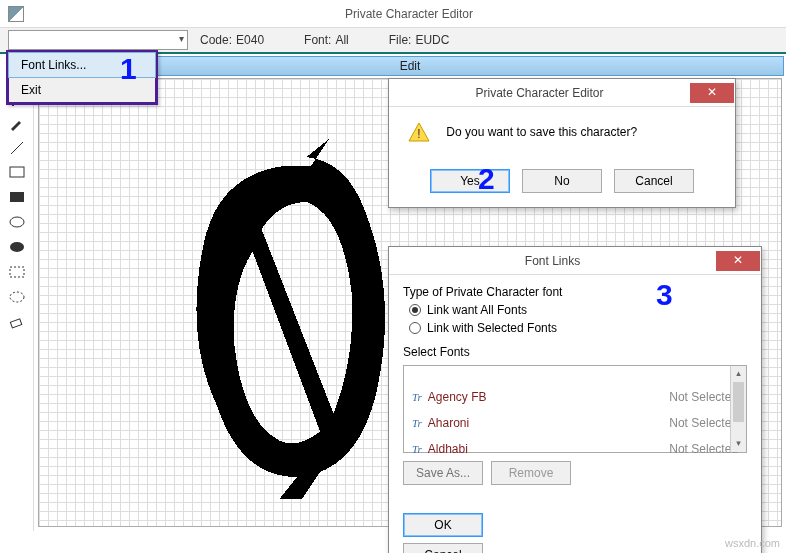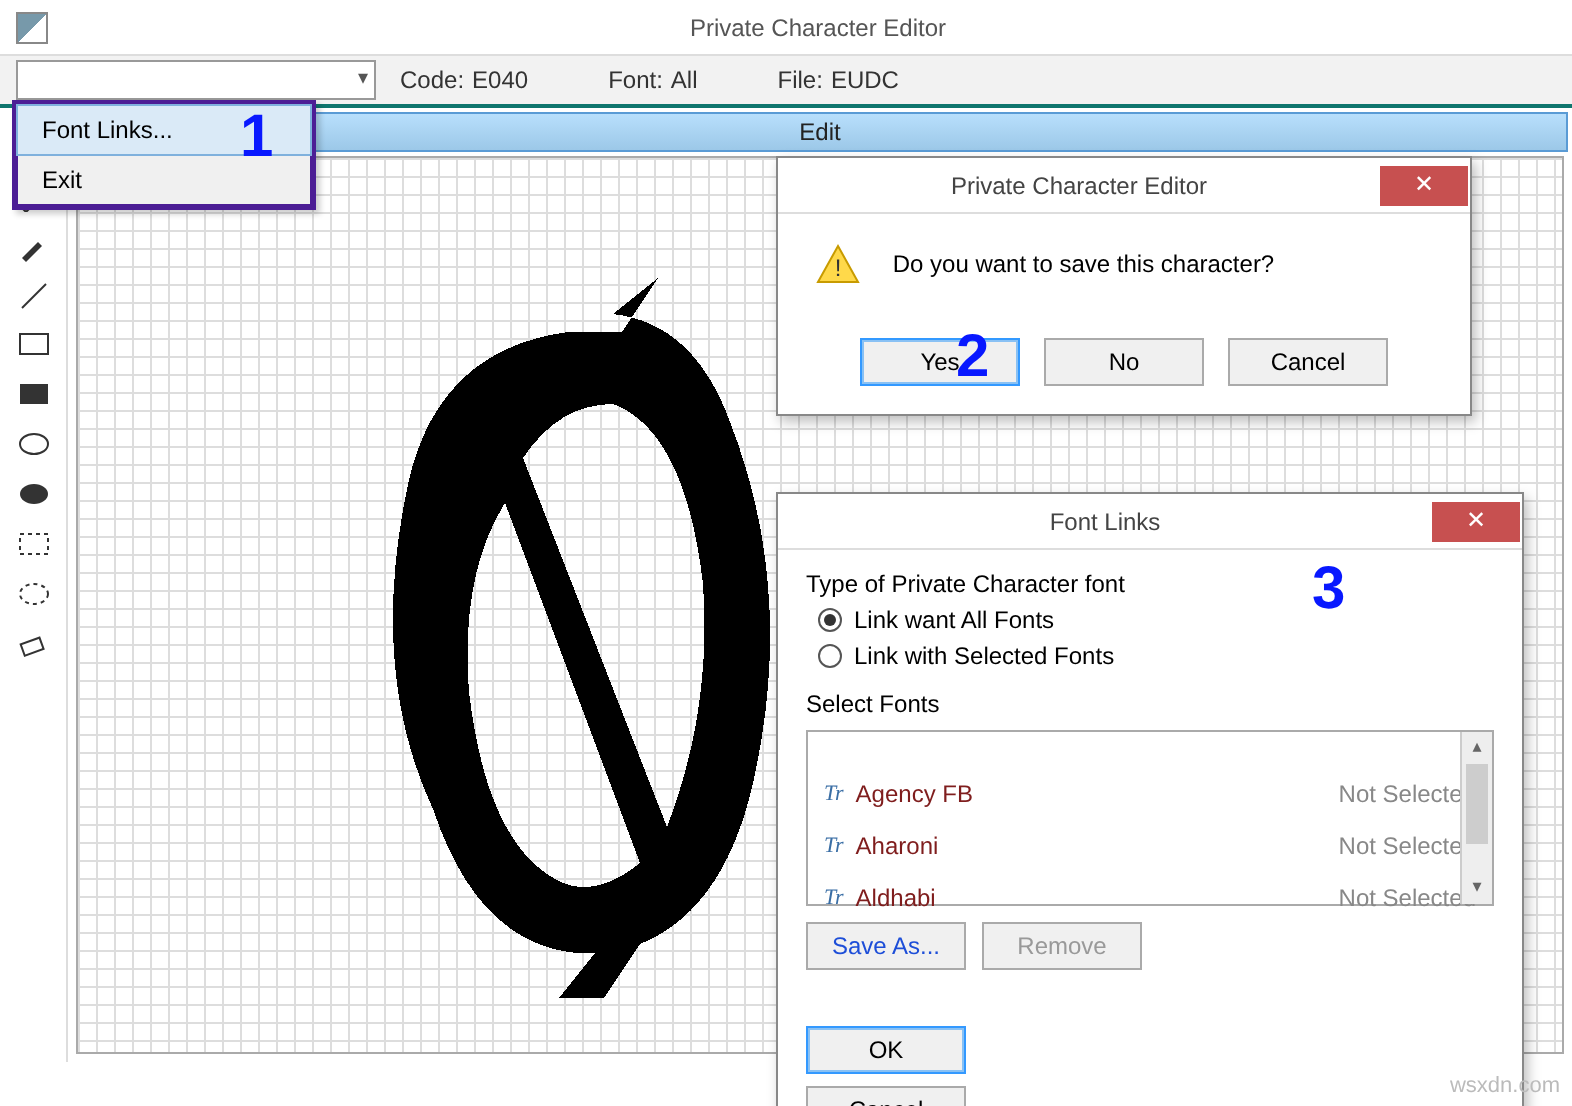--- a/index.html
+++ b/index.html
@@ -199,21 +199,21 @@
             <span class="fn">Aldhabi</span>
             <span>Not Selected</span>
           </div>
           <div class="scrolltrack">
             <div class="up">▴</div>
             <div class="thumb"></div>
             <div class="dn" style="position:absolute;bottom:0;width:100%;">▾</div>
           </div>
         </div>
         <div class="flbtns">
-          <div class="btn" style="color:#1d4ed8;">Save As...</div>
+          <div class="btn" style="color:#737373;">Save As...</div>
           <div class="btn" style="color:#999;">Remove</div>
         </div>
       </div>
       <div class="fl-right">
         <div class="btn primary" style="width:70px; margin-bottom:6px;">OK</div>
         <div class="btn" style="width:70px;">Cancel</div>
       </div>
     </div>
   </div>
 

